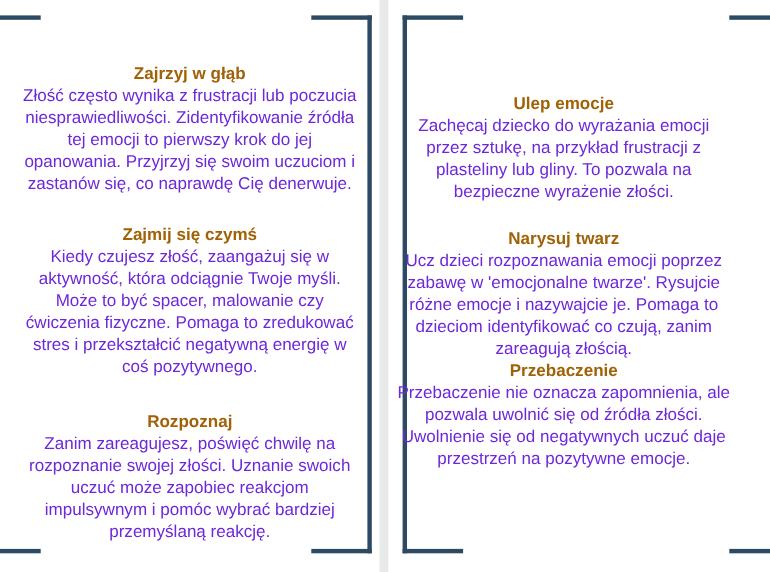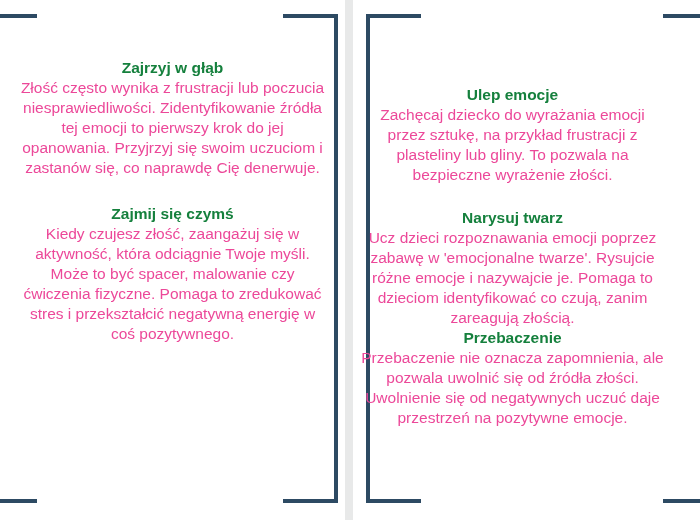--- a/index.html
+++ b/index.html
@@ -49,26 +49,26 @@
   }
   .content-left{left:20px;top:58px;}
   .content-right{left:360px;top:85px;}
   .section{margin:0;}
   .content-left .section + .section{margin-top:26px;}
   .content-left .section:nth-child(3){margin-top:30px;}
   .content-right .section:nth-child(2){margin-top:23px;}
   .content-right .section:nth-child(3){}
   .section-title{
     font-weight:bold;
-    color:#15803d;
+    color:#a16207;
     font-size:15.5px;
     line-height:20px;
   }
   .section-body{
-    color:#ec4899;
+    color:#6d28d9;
   }
 </style>
 </head>
 <body>
 
 <div class="canvas">
 
   <div class="divider"></div>
 
   <div>
@@ -79,20 +79,24 @@
       <div class="arm br"></div>
     </div>
     <div class="content content-left">
       <div class="section">
         <div class="section-title">Zajrzyj w głąb</div>
         <div class="section-body">Złość często wynika z frustracji lub poczucia niesprawiedliwości. Zidentyfikowanie źródła tej emocji to pierwszy krok do jej opanowania. Przyjrzyj się swoim uczuciom i zastanów się, co naprawdę Cię denerwuje.</div>
       </div>
       <div class="section">
         <div class="section-title">Zajmij się czymś</div>
         <div class="section-body">Kiedy czujesz złość, zaangażuj się w aktywność, która odciągnie Twoje myśli. Może to być spacer, malowanie czy ćwiczenia fizyczne. Pomaga to zredukować stres i przekształcić negatywną energię w coś pozytywnego.</div>
+      </div>
+      <div class="section">
+        <div class="section-title">Rozpoznaj</div>
+        <div class="section-body">Zanim zareagujesz, poświęć chwilę na rozpoznanie swojej złości. Uznanie swoich uczuć może zapobiec reakcjom impulsywnym i pomóc wybrać bardziej przemyślaną reakcję.</div>
       </div>
     </div>
   </div>
 
   <div>
     <div class="frame frame-right">
       <div class="arm tl"></div>
       <div class="arm tr"></div>
       <div class="arm bl"></div>
       <div class="arm br"></div>

